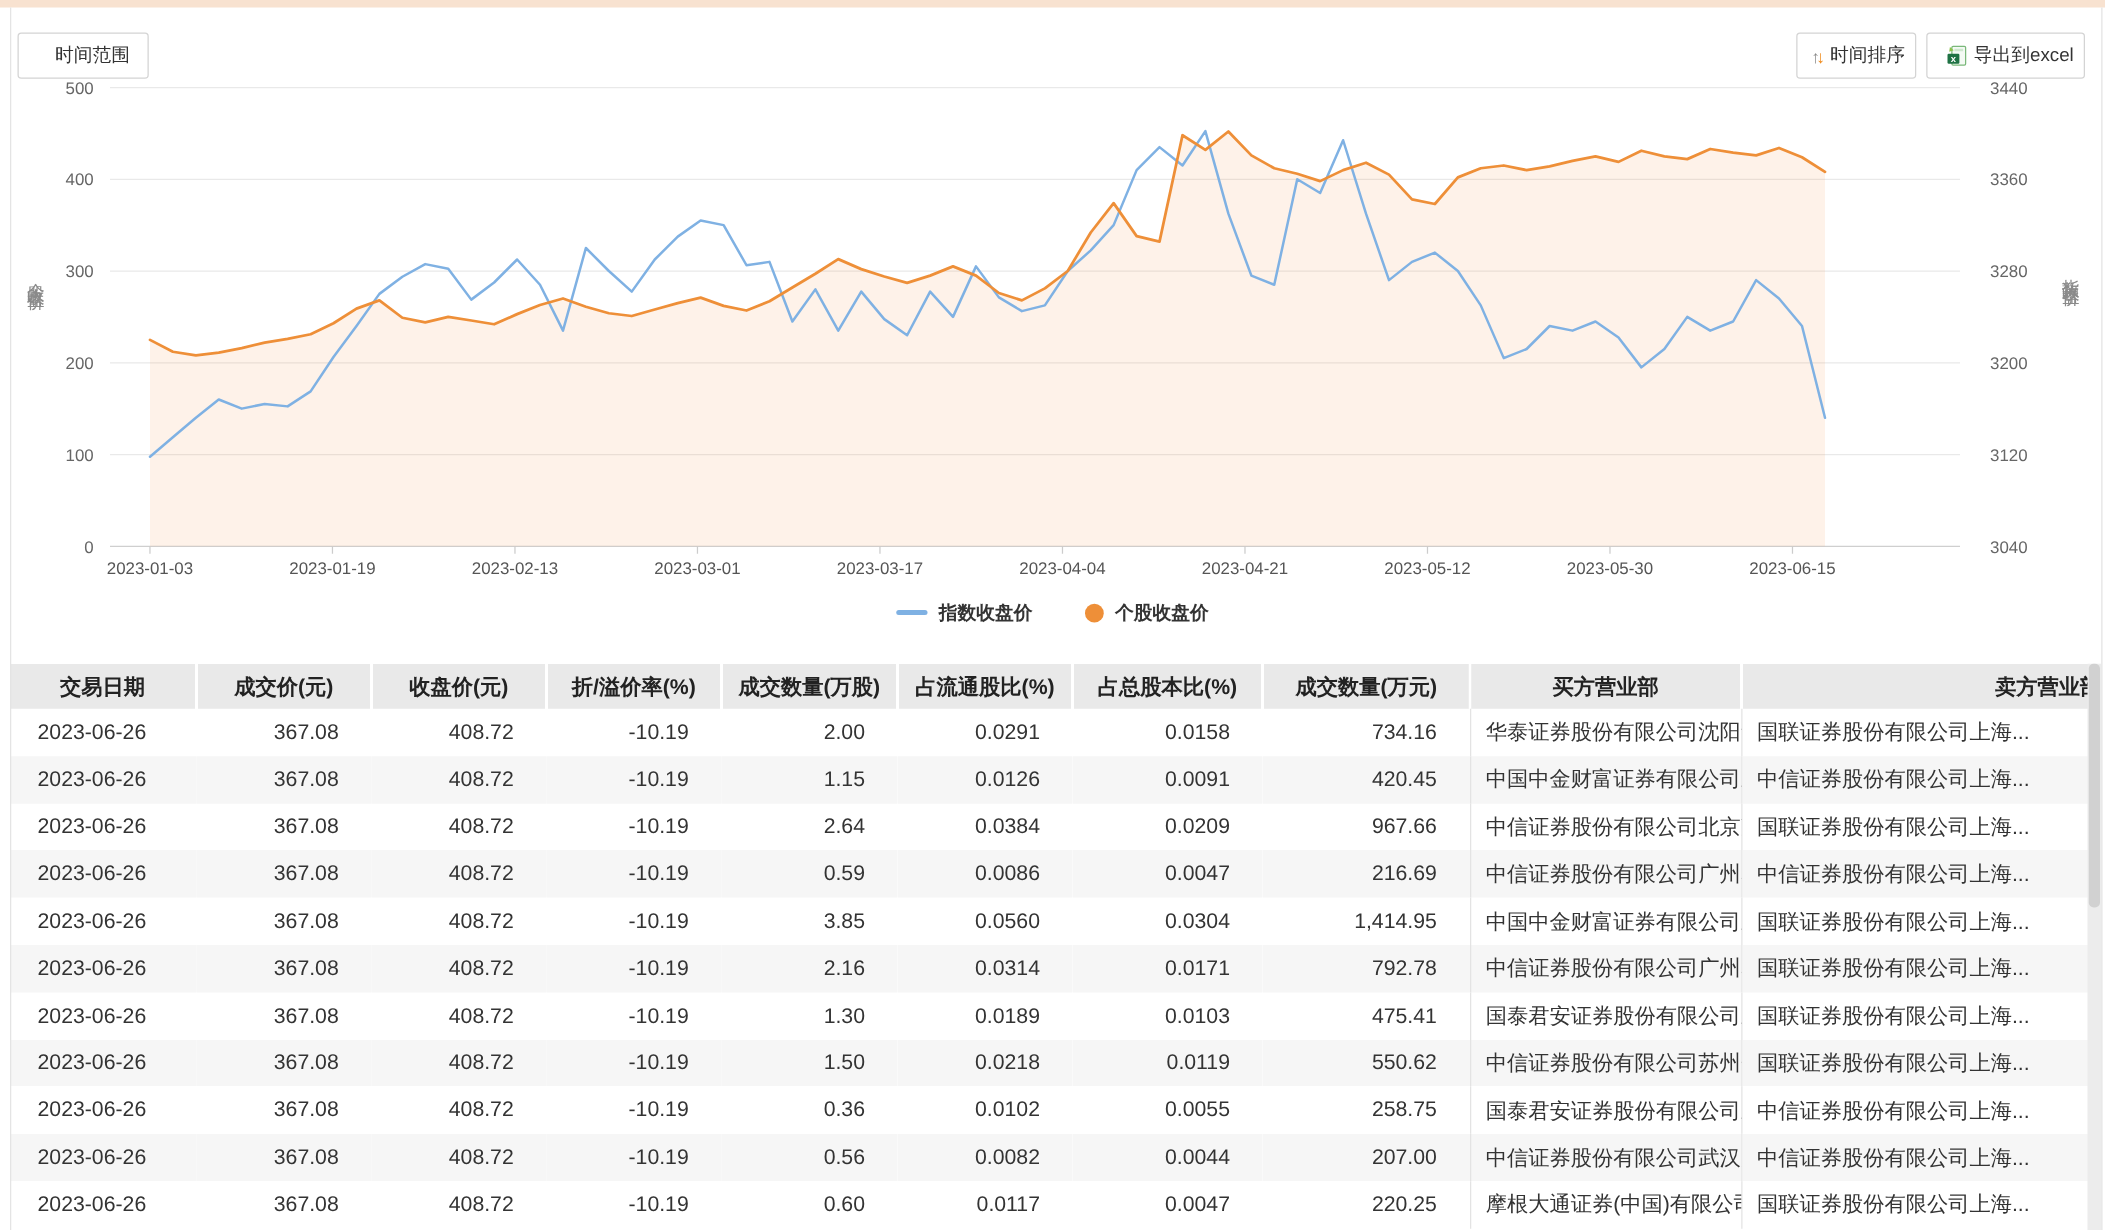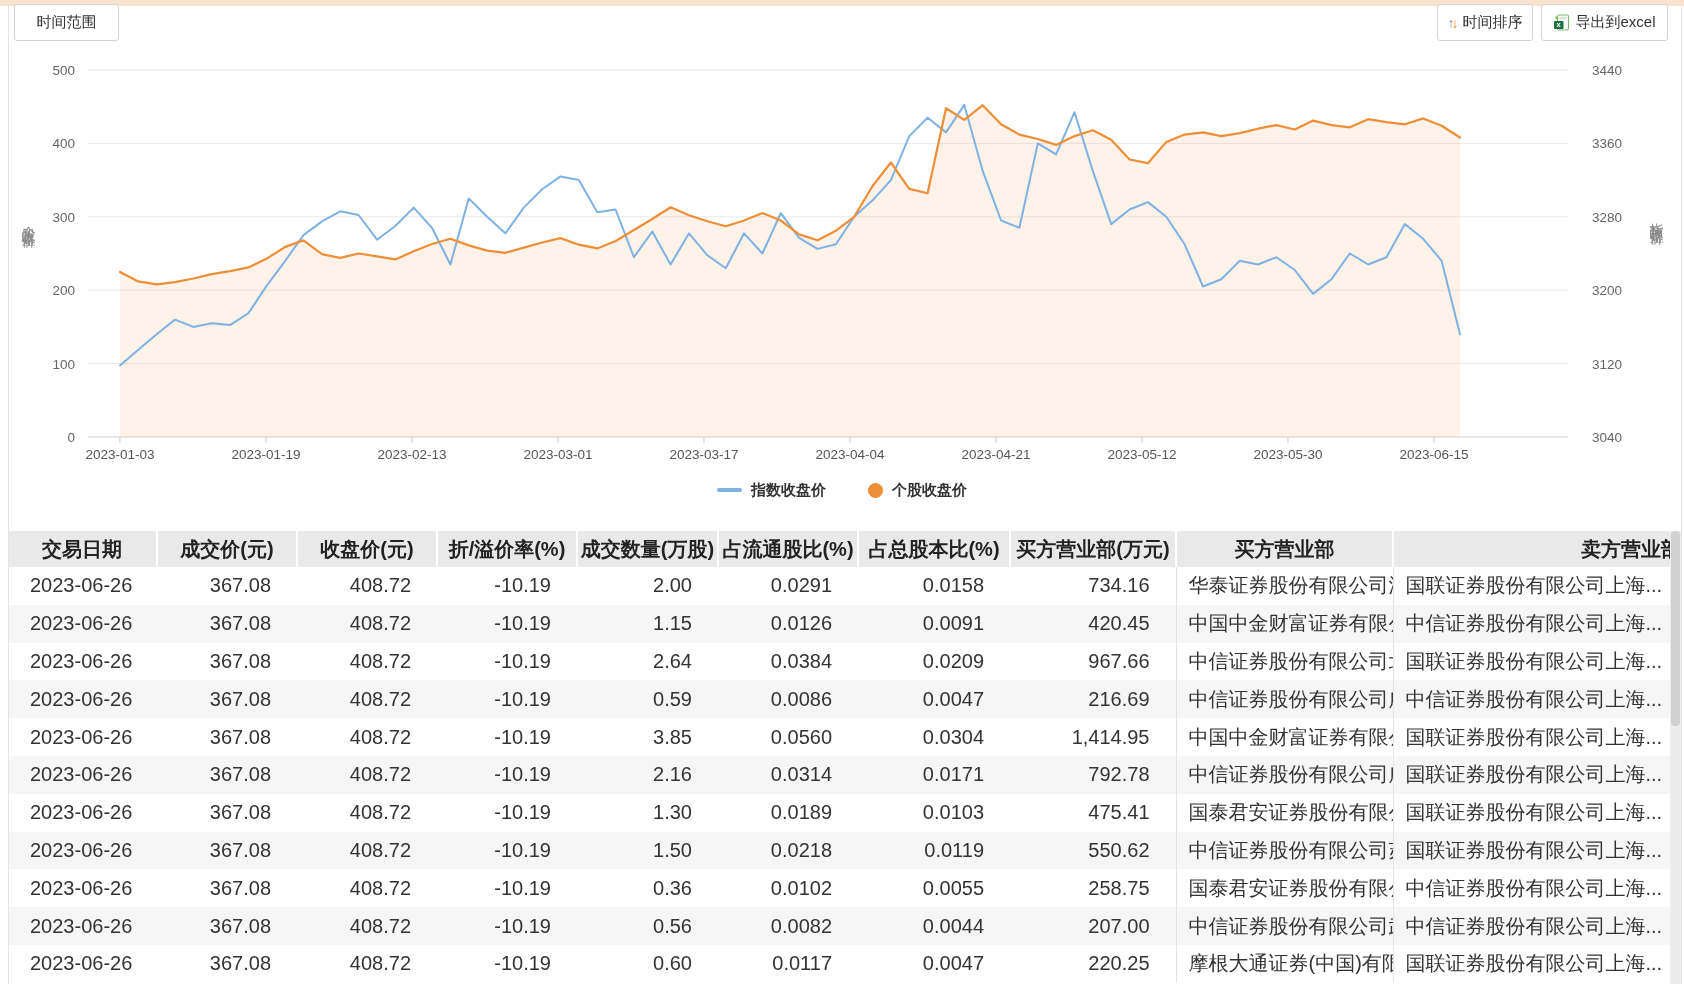--- a/index.html
+++ b/index.html
@@ -2,21 +2,21 @@
 <html><head>
 <meta charset="utf-8">
 <style>
   html,body{margin:0;padding:0;background:#fff;}
   .page{position:relative;width:1684px;height:984px;overflow:hidden;background:#fff;
         font-family:"Liberation Sans","DejaVu Sans",sans-serif;color:#333;}
   .top-strip{position:absolute;left:0;top:0;width:100%;height:6px;}
   .content-frame{position:absolute;left:8px;top:6px;width:1672px;height:978px;
         border-left:1px solid #e4e4e4;border-right:1px solid #e4e4e4;pointer-events:none;}
   
-  .btn{position:absolute;top:4px;height:37px;display:flex;align-items:center;justify-content:center;
+  .btn{position:absolute;top:26px;height:37px;display:flex;align-items:center;justify-content:flex-end;
        gap:5px;background:#fff;border:1px solid #d4d4d4;border-radius:3px;font-size:15px;color:#333;
        cursor:pointer;font-family:inherit;padding:0 14px;box-sizing:border-box;}
   .btn-time-range{left:14px;width:105px;}
   .btn-time-sort{right:151px;width:96px;padding:0 8px;}
   .btn-export{right:16px;width:127px;padding:0 8px;}
   .sort-icon{font-size:14px;letter-spacing:-3px;margin-right:2px;}
   .sort-icon .up{color:#8a8a8a;}
   .sort-icon .down{color:#f08c1e;}
   .excel-icon{display:inline-flex;width:17px;height:17px;}
   
@@ -25,21 +25,21 @@
   .axis-name.left{left:20px;top:215px;}
   .axis-name.right{left:1648px;top:212px;}
   .legend{position:absolute;left:0;top:477px;width:100%;height:26px;display:flex;
           align-items:center;justify-content:center;gap:42px;}
   .legend-item{display:flex;align-items:center;gap:9px;cursor:pointer;}
   .legend-item .lab{font-size:15px;font-weight:bold;color:#333;}
   .marker-line{width:25px;height:4px;border-radius:2px;}
   .marker-dot{width:15px;height:15px;border-radius:50%;}
   
   #data-table{position:absolute;left:8px;top:531px;width:1673px;border-collapse:collapse;
-              table-layout:fixed;font-size:20px;}
+              table-layout:fixed;font-size:17px;}
   #data-table th{height:36px;background:#e9e9e9;font-weight:bold;color:#222;text-align:center;
               border-right:2px solid #fff;padding:0;white-space:nowrap;overflow:hidden;}
   #data-table th:last-child{border-right:none;text-align:right;}
   #data-table td{height:37.8px;padding:0;white-space:nowrap;overflow:hidden;color:#333;}
   #data-table tr.alt td{background:#f6f6f6;}
   #data-table td.al-right{text-align:right;padding-right:26px;}
   #data-table td.al-left{text-align:left;padding-left:12px;}
   #data-table td.c0{padding-left:22px;text-align:left;}
   #data-table td.c8,#data-table td.c9{border-left:1px solid #e3e3e3;}
   
@@ -146,21 +146,21 @@
       </colgroup>
     <thead>
         <tr id="thead-row">
           <th>交易日期</th>
           <th>成交价(元)</th>
           <th>收盘价(元)</th>
           <th>折/溢价率(%)</th>
           <th>成交数量(万股)</th>
           <th>占流通股比(%)</th>
           <th>占总股本比(%)</th>
-          <th>买方营业部(万元)</th>
+          <th>成交数量(万元)</th>
           <th>买方营业部</th>
           <th>卖方营业部</th>
         </tr>
       </thead>
     <tbody id="tbody">
         <tr>
           <td class="c0 al-left">2023-06-26</td>
           <td class="c1 al-right">367.08</td>
           <td class="c2 al-right">408.72</td>
           <td class="c3 al-right">-10.19</td>

